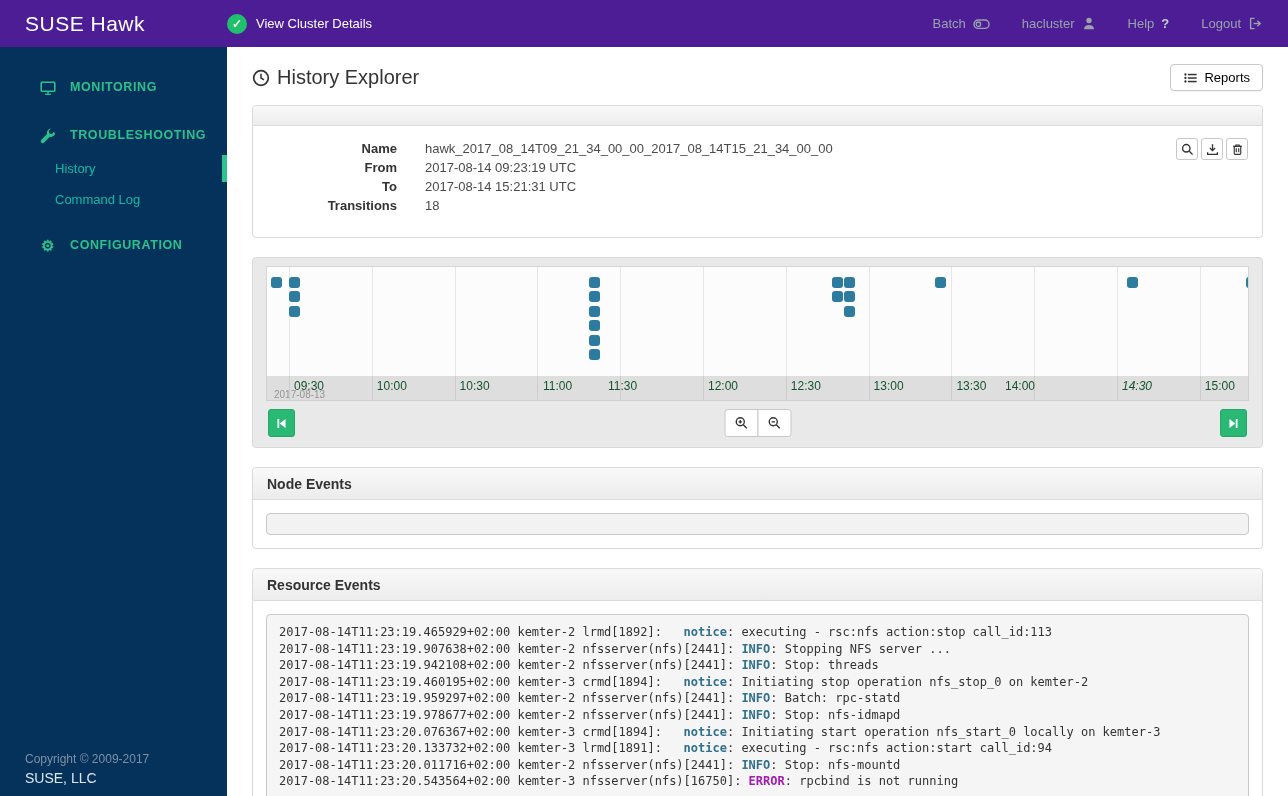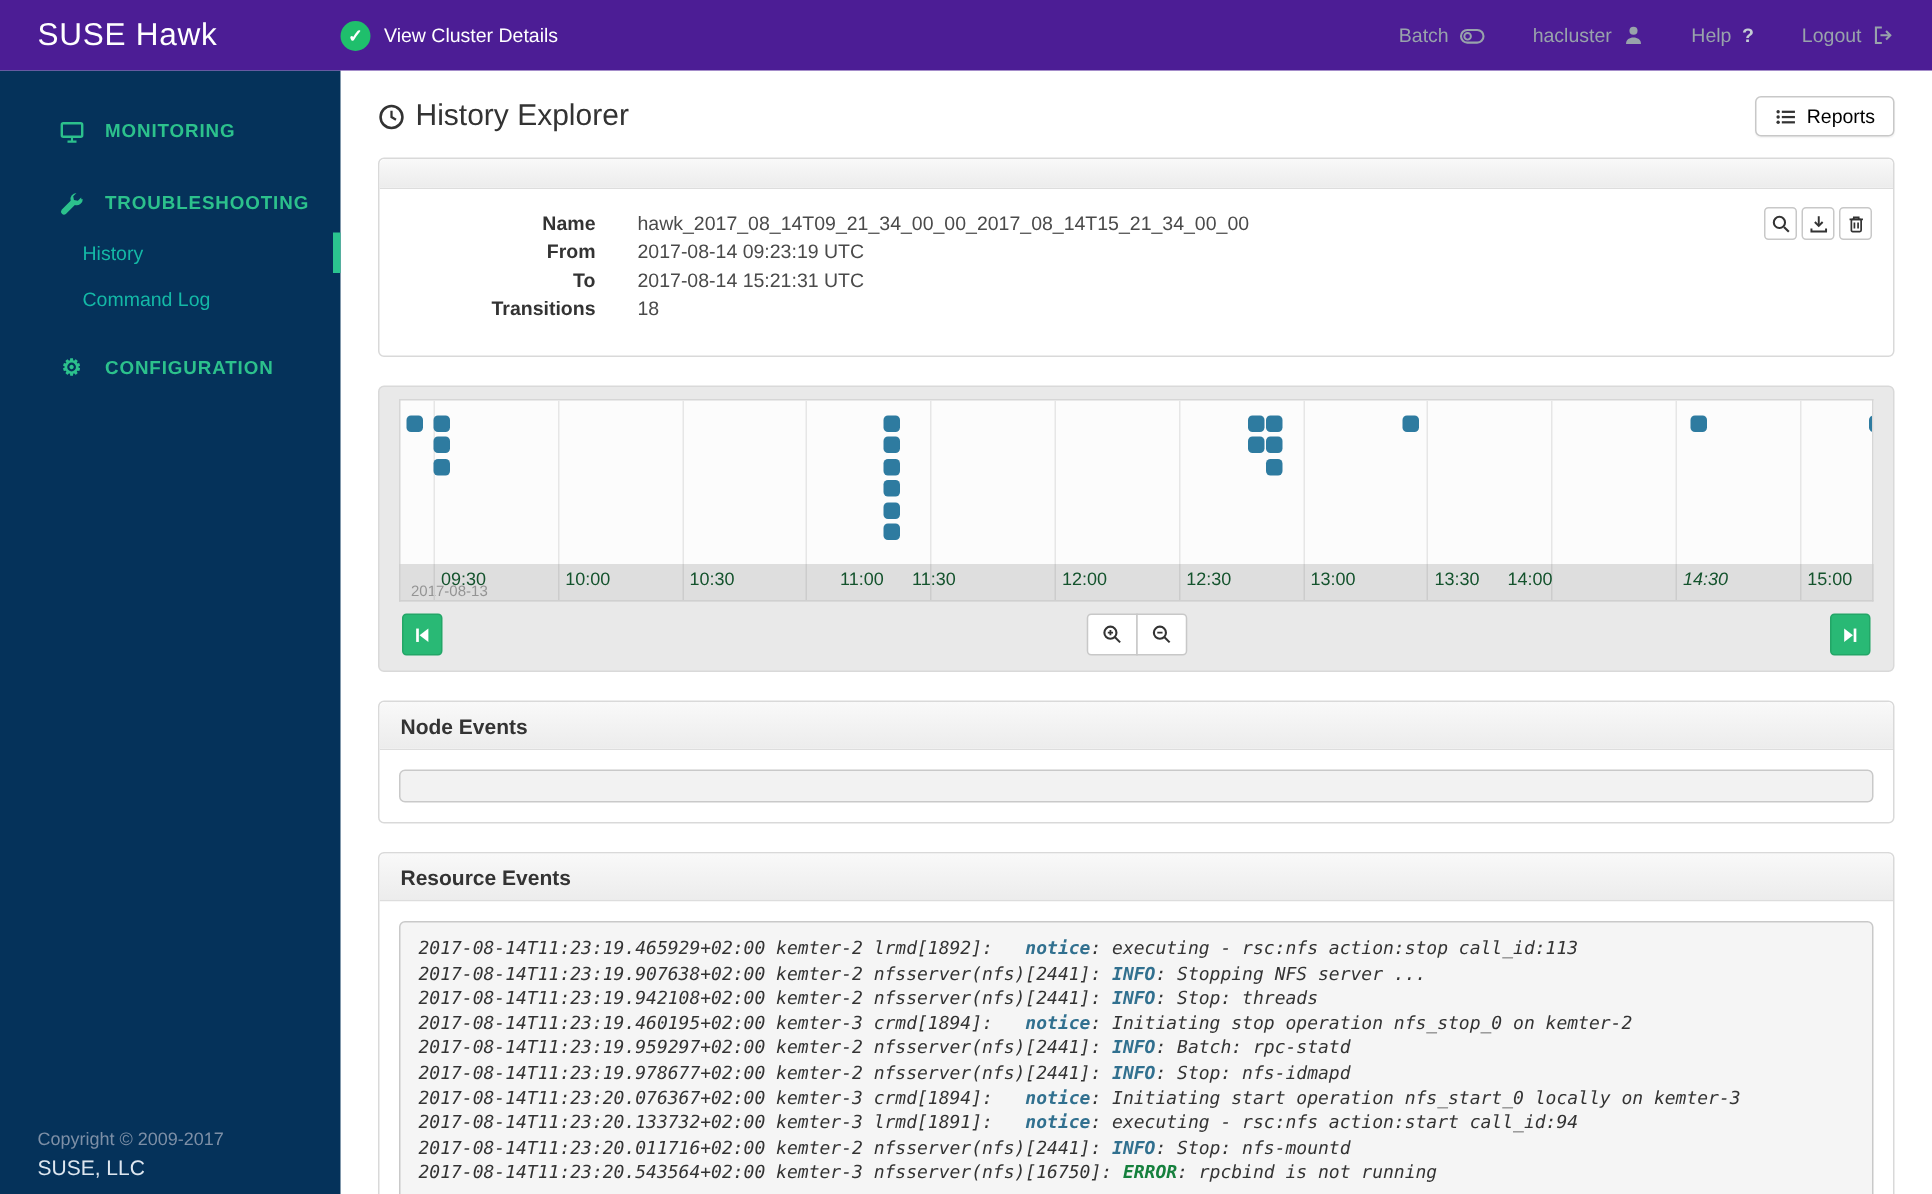--- a/index.html
+++ b/index.html
@@ -76,24 +76,24 @@
               display:flex; align-items:center; justify-content:center; cursor:pointer;}
   .zoom-btn:first-child { border-radius:3px 0 0 3px; }
   .zoom-btn:last-child { border-radius:0 3px 3px 0; margin-left:-1px; }
 
   
   .events-body { padding:13px; }
   .empty-box { height:22px; background:#f2f2f2; border:1px solid #c9c9c9; border-radius:4px; }
   .log-box { background:#f5f5f5; border:1px solid #c9c9c9; border-radius:4px; padding:9px 12px;
              font-family:"DejaVu Sans Mono","Liberation Mono",monospace; font-size:12px;
              line-height:16.6px; color:#333; overflow:hidden;}
-  .log-line { white-space:pre;font-style:italic; }
+  .log-line { white-space:pre; }
   .sev { font-weight:bold; }
   .sev-info { color:#31708f; }
-  .sev-error { color:#15803d; }
+  .sev-error { color:#a21caf; }
 
   svg { flex:none; }
 </style>
 </head>
 <body>
 
 <header class="topbar">
   <div class="brand">SUSE Hawk</div>
   <div class="cluster-link">
     <span class="check-badge">✓</span>
@@ -263,21 +263,21 @@
         </div>
       <div class="tl-axis">
         <span class="date-label">2017-08-13</span>
       <div class="axis-sep" style="left: 22px;"></div>
           <span class="tick-label" style="left: 27px;">09:30</span>
           <div class="axis-sep" style="left: 104.8px;"></div>
           <span class="tick-label" style="left: 109.8px;">10:00</span>
           <div class="axis-sep" style="left: 187.6px;"></div>
           <span class="tick-label" style="left: 192.6px;">10:30</span>
           <div class="axis-sep" style="left: 270.4px;"></div>
-          <span class="tick-label" style="left: 293px;">11:00</span>
+          <span class="tick-label" style="left: 276px;">11:00</span>
           <div class="axis-sep" style="left: 353.2px;"></div>
           <span class="tick-label" style="left: 341px;">11:30</span>
           <div class="axis-sep" style="left: 436px;"></div>
           <span class="tick-label" style="left: 441px;">12:00</span>
           <div class="axis-sep" style="left: 518.8px;"></div>
           <span class="tick-label" style="left: 523.8px;">12:30</span>
           <div class="axis-sep" style="left: 601.6px;"></div>
           <span class="tick-label" style="left: 606.6px;">13:00</span>
           <div class="axis-sep" style="left: 684.4px;"></div>
           <span class="tick-label" style="left: 689.4px;">13:30</span>

